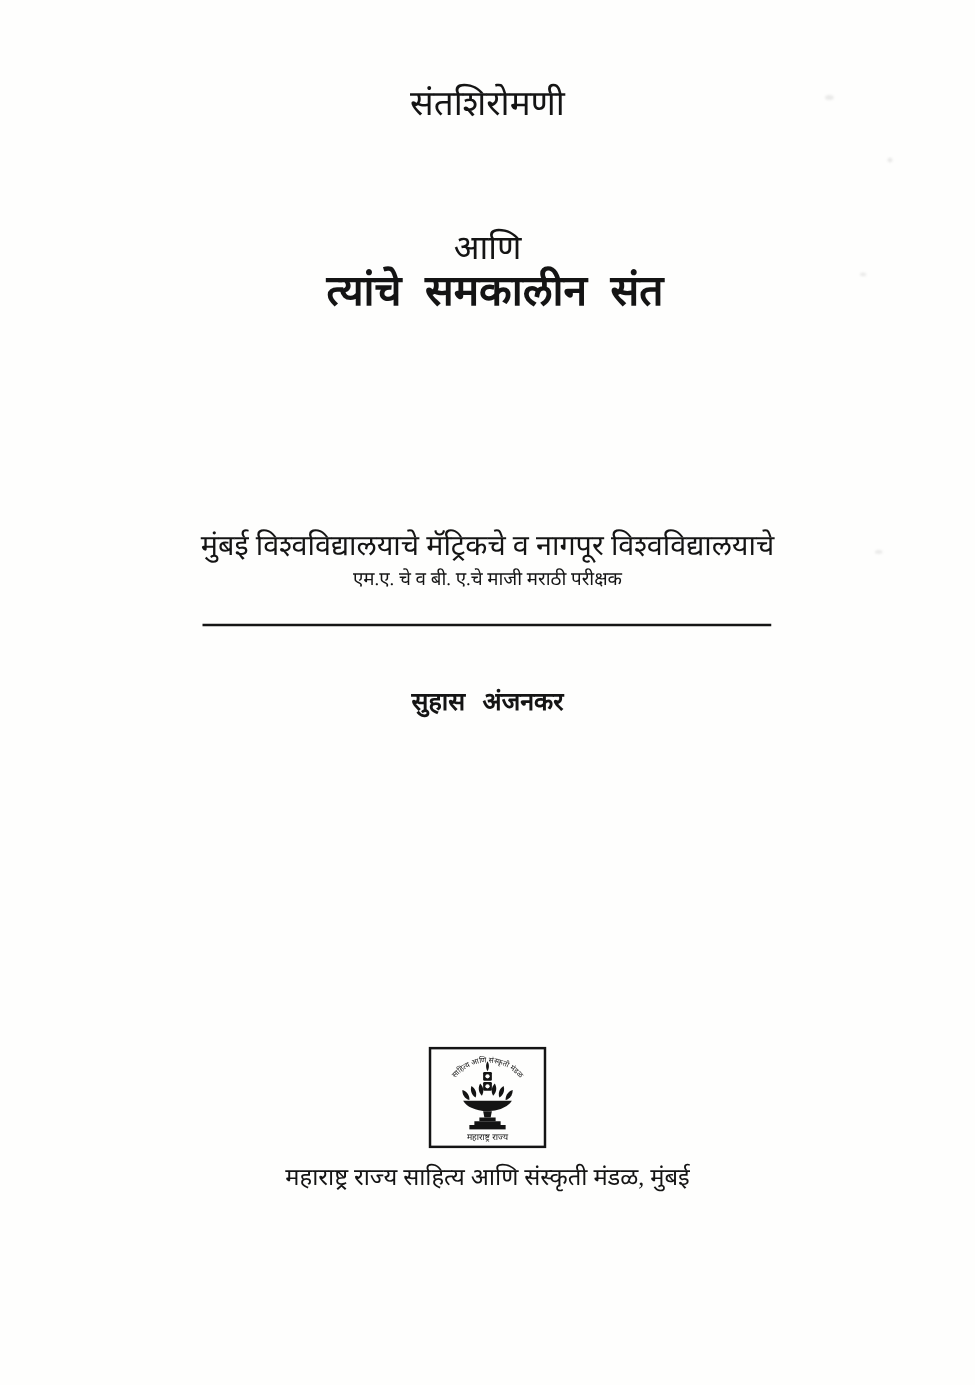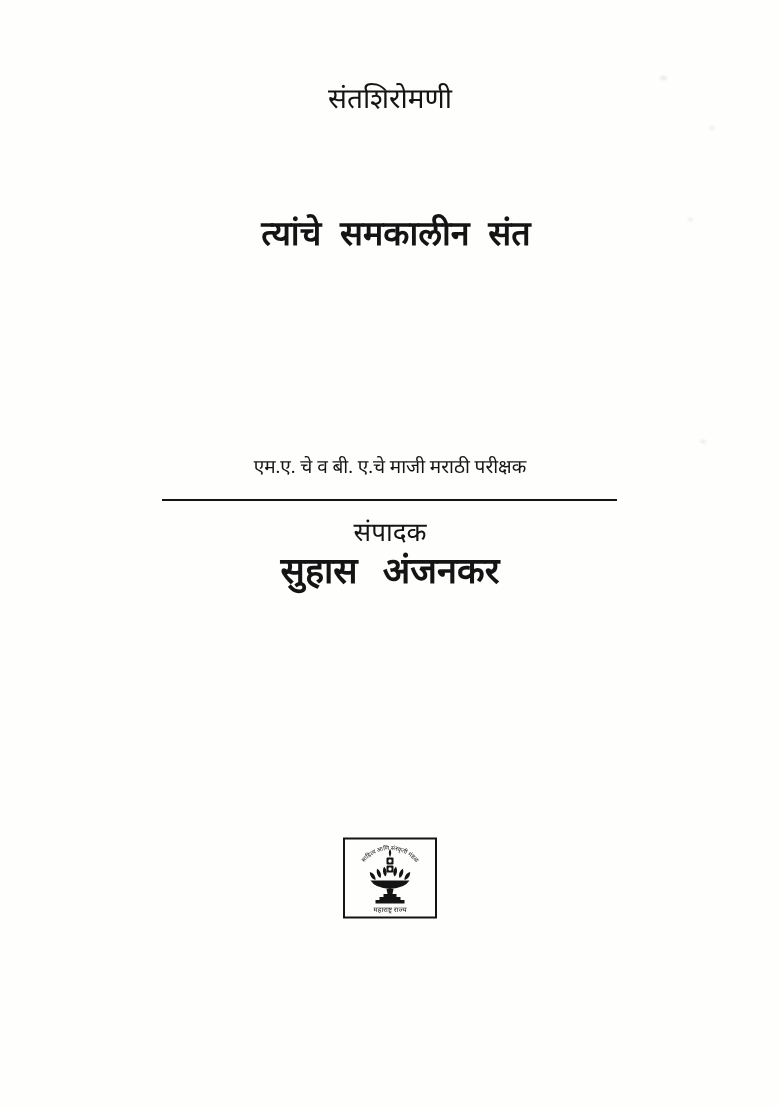--- a/index.html
+++ b/index.html
@@ -18,40 +18,40 @@
     color: #141414;
   }
   .line {
     position: absolute;
     left: 0;
     right: 0;
     text-align: center;
     line-height: 1.15;
     white-space: nowrap;
   }
-  .honorific   { top: 83px;  font-size: 28px; }
+  .honorific   { top: 68px;  font-size: 28px; }
   .main-title  { top: 124px; font-size: 47px; font-weight: 700; letter-spacing: 1px; }
   .conjunction { top: 183px; font-size: 27px; }
   .subtitle    { top: 214px; font-size: 34px; font-weight: 700; word-spacing: 0.30em; margin-left: 12px; }
 
   .author-name { top: 381px; font-size: 31px; font-weight: 700; word-spacing: 0.45em; }
   .cred-1      { top: 424px; font-size: 23px; }
-  .cred-2      { top: 456px; font-size: 19px; }
+  .cred-2      { top: 456px; font-size: 15px; }
 
   .rule {
     position: absolute;
     top: 499px;
     left: 162px;
     width: 455px;
     height: 2px;
     background: #151515;
   }
 
   .role-label  { top: 518px; font-size: 26px; }
-  .editor-name { top: 551px; font-size: 36px; font-weight: 700; word-spacing: 0.45em; }
+  .editor-name { top: 551px; font-size: 20px; font-weight: 700; word-spacing: 0.45em; }
 
   .emblem {
     position: absolute;
     top: 837px;
     left: 50%;
     transform: translateX(-50%);
     width: 95px;
     height: 82px;
   }
   .imprint { top: 932px; font-size: 19px; }
@@ -72,27 +72,28 @@
 <body>
 
 <div class="page">
 
   <div class="speck s1"></div>
   <div class="speck s2"></div>
   <div class="speck s3"></div>
   <div class="speck s4"></div>
 
   <div class="line honorific">संतशिरोमणी</div>
+  <div class="line conjunction">आणि</div>
   <div class="line subtitle">त्यांचे समकालीन संत</div>
 
+  <div class="line cred-1">मुंबई विश्वविद्यालयाचे मॅट्रिकचे व नागपूर विश्वविद्यालयाचे</div>
   <div class="line cred-2">एम.ए. चे व बी. ए.चे माजी मराठी परीक्षक</div>
 
   <div class="rule"></div>
 
-  <div class="line role-label">संपादक</div>
   <div class="line editor-name">सुहास अंजनकर</div>
 
   <svg class="emblem" viewBox="0 0 95 82" xmlns="http://www.w3.org/2000/svg">
     <rect x="1.5" y="1.5" width="92" height="79" fill="none" stroke="#141414" stroke-width="2"></rect>
     <defs>
       <path id="arcPath" d="M 14.5 46 A 33 33 0 0 1 80.5 46" fill="none"></path>
     </defs>
     <text font-size="6" font-family="Liberation Serif, DejaVu Serif, serif" fill="#141414">
       <textPath href="#arcPath" startOffset="50%" text-anchor="middle">साहित्य आणि संस्कृती मंडळ</textPath>
     </text>
@@ -119,14 +120,15 @@
 
       <path d="M44,52 L51,52 L50,57 L45,57 Z"></path>
       <rect x="41" y="57" width="13" height="3"></rect>
       <rect x="37" y="60" width="21" height="3"></rect>
       <rect x="33" y="63" width="29" height="3.5"></rect>
     </g>
 
     <text x="47.5" y="75" font-size="7" text-anchor="middle" font-family="Liberation Serif, DejaVu Serif, serif" fill="#141414">महाराष्ट्र राज्य</text>
   </svg>
 
+  <div class="line imprint">महाराष्ट्र राज्य साहित्य आणि संस्कृती मंडळ, मुंबई</div>
 
 </div>
 
 </body></html>

